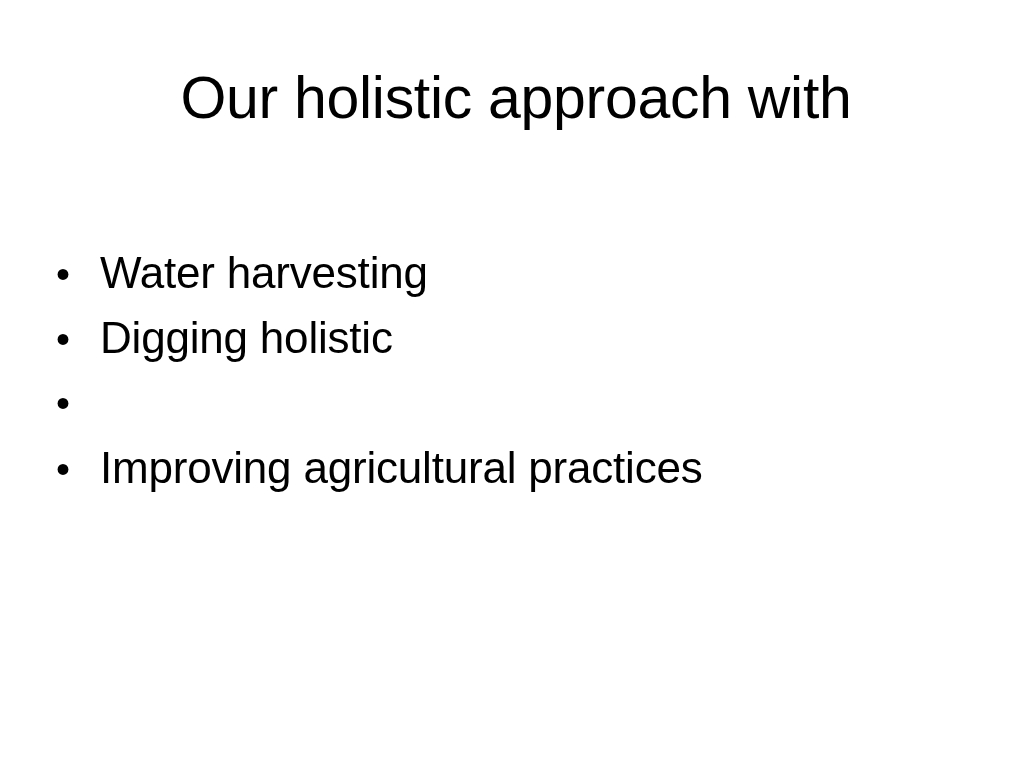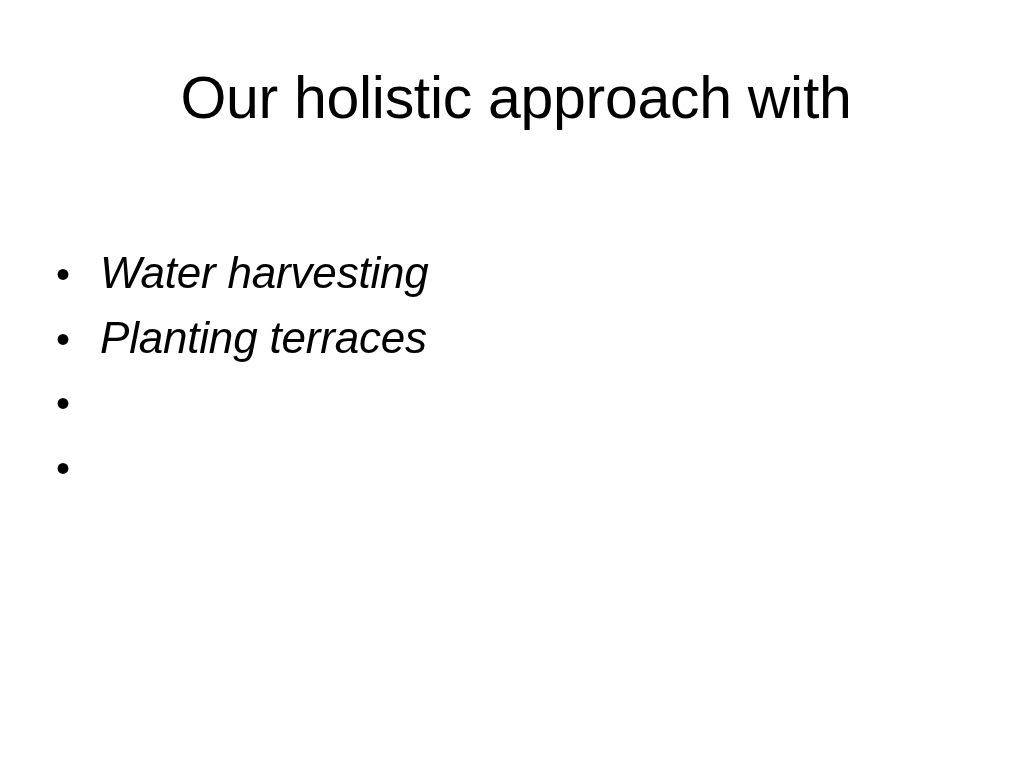--- a/index.html
+++ b/index.html
@@ -66,47 +66,47 @@
     flex: 0 0 auto;
     width: 44px;
     font-size: 40px;
     line-height: 48px;
     text-align: left;
     color: #000000;
   }
   .bullet-text {
     flex: 1 1 auto;
     white-space: nowrap;
-    font-style: italic;
   }
 </style>
 </head>
 <body>
 
 <div class="slide">
 
   <h1 class="slide-title">
     <span class="title-line">Our holistic approach with</span>
   </h1>
 
   <ul class="body-list">
 
     <li class="bullet-item">
       <span class="bullet-marker">•</span>
       <span class="bullet-text">Water harvesting</span>
     </li>
 
     <li class="bullet-item">
       <span class="bullet-marker">•</span>
-      <span class="bullet-text">Planting terraces</span>
+      <span class="bullet-text">Digging holistic</span>
     </li>
 
     <li class="bullet-item">
       <span class="bullet-marker">•</span>
     </li>
 
     <li class="bullet-item">
       <span class="bullet-marker">•</span>
+      <span class="bullet-text">Improving agricultural practices</span>
     </li>
 
   </ul>
 
 </div>
 
 </body></html>

